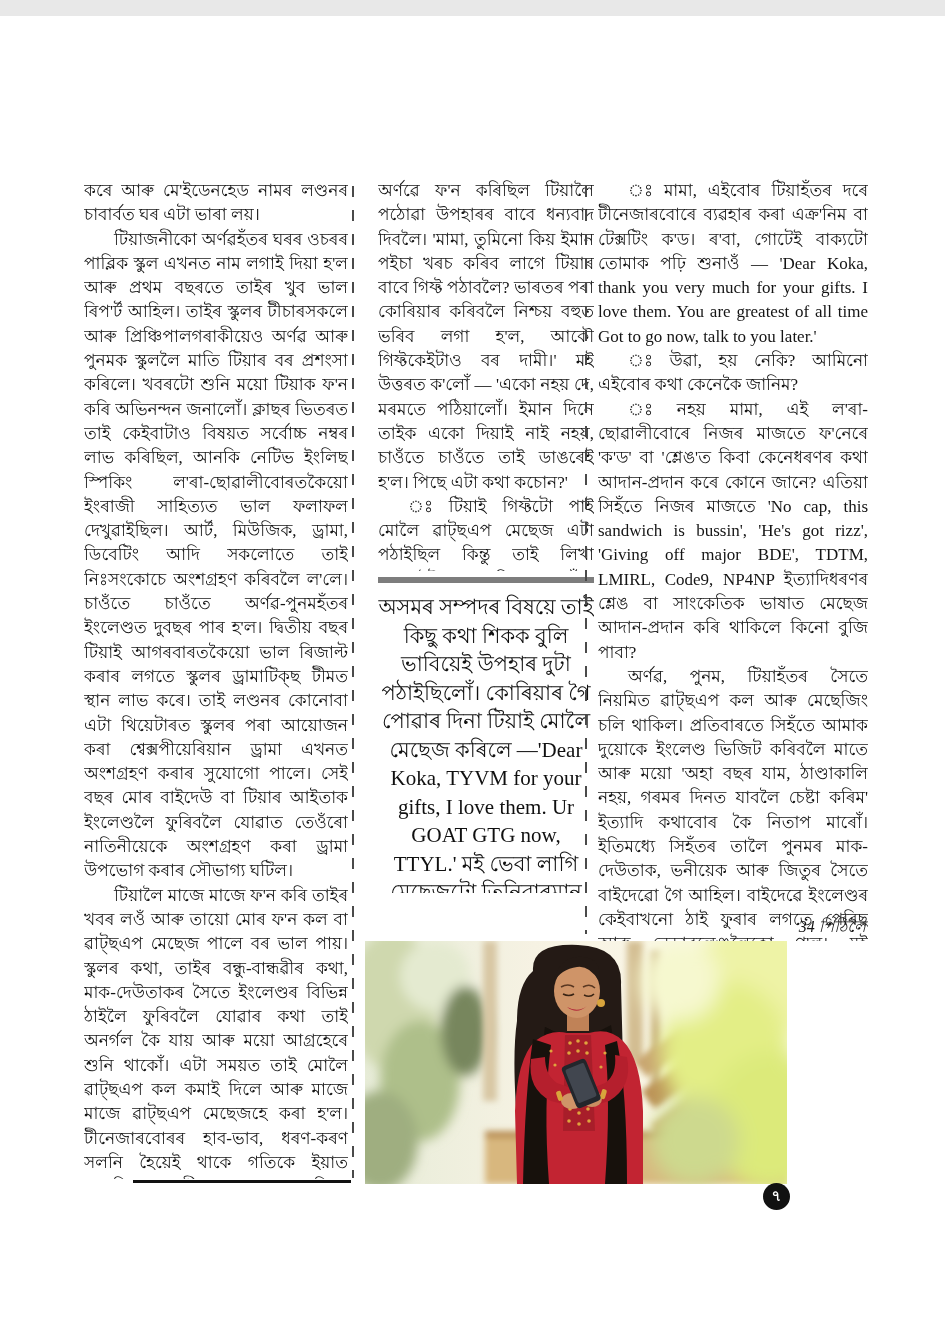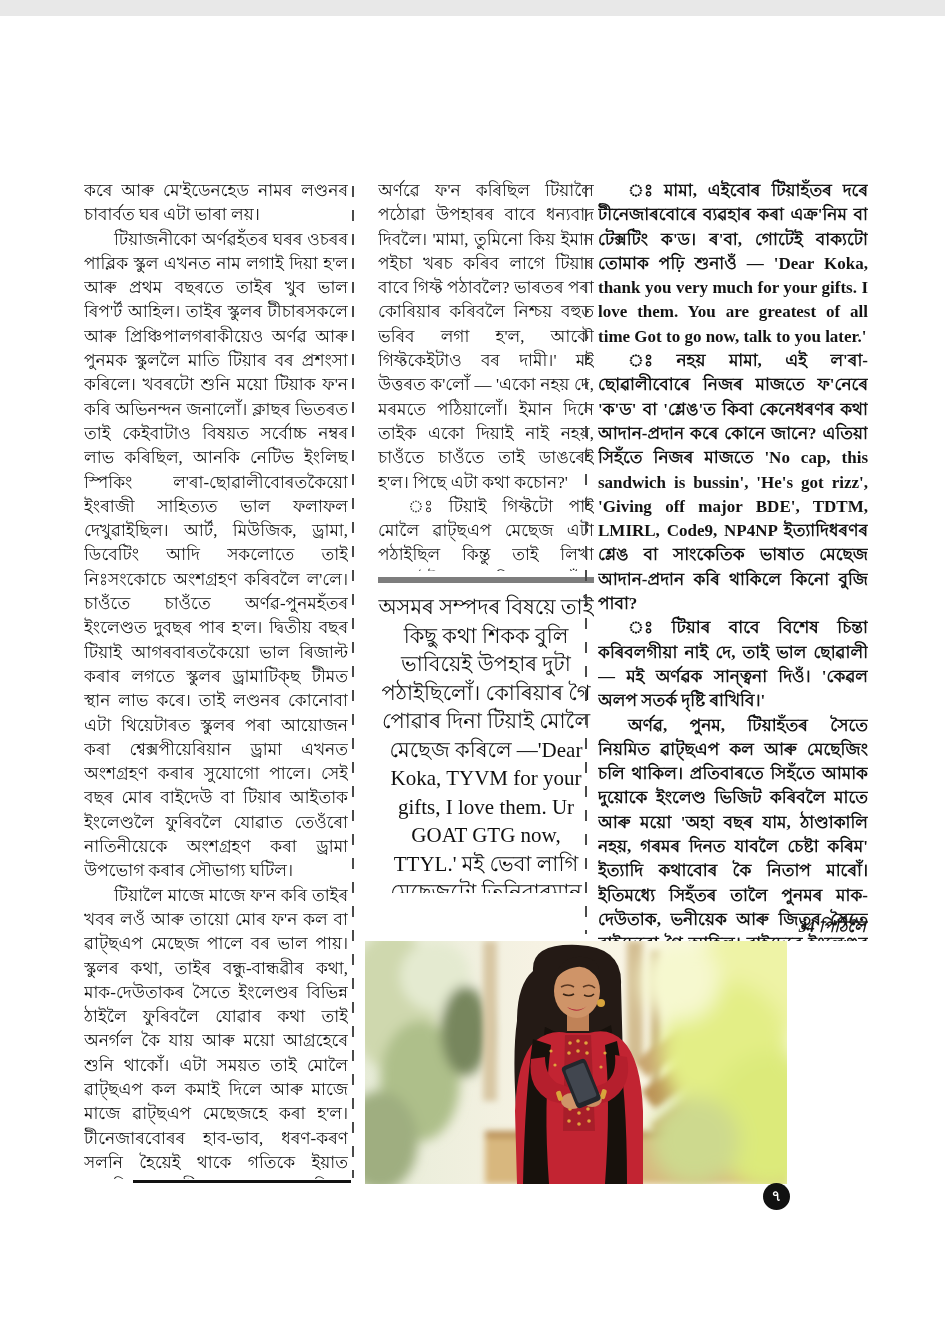--- a/index.html
+++ b/index.html
@@ -10,21 +10,21 @@
     color:#141414;
     padding-left:21px;
   }
   
   .col{position:absolute;top:163px;text-align:justify;overflow:hidden;
        font-size:17px;line-height:24.3px;letter-spacing:0;}
   .col p{margin:0;padding:0;}
   .col p.indent{text-indent:30px;}
   .col-left{left:84px;width:264px;height:1000px;}
   .col-mid{left:378px;width:216px;height:715px;}
-  .col-right{left:598px;width:270px;height:762px;position:absolute;font-weight:bold;}
+  .col-right{left:598px;width:270px;height:762px;position:absolute;}
   .divider{position:absolute;width:2px;
     background:repeating-linear-gradient(to bottom,#4a4a4a 0 11px,transparent 11px 24px);}
   .div-1{left:352px;top:170px;height:992px;}
   .div-2{left:585px;top:170px;height:748px;}
   
   .mid-paras{height:392px;overflow:hidden;}
   .pull-quote{
     margin-top:6px;border-top:6px solid #7d7d7d;padding-top:10px;
     text-align:center;font-size:21px;line-height:28.5px;color:#101010;
     height:300px;overflow:hidden;
@@ -61,22 +61,22 @@
       <p class="indent">ঃ টিয়াই গিফ্টটো পাই মোলৈ ৱাট্ছএপ মেছেজ এটা পঠাইছিল কিন্তু তাই লিখা শব্দকেইটামানহে বুজি নাপালোঁ।</p>
 
     </div>
     <div class="pull-quote">অসমৰ সম্পদৰ বিষয়ে তাই কিছু কথা শিকক বুলি ভাবিয়েই উপহাৰ দুটা পঠাইছিলোঁ। কোৰিয়াৰ গৈ পোৱাৰ দিনা টিয়াই মোলৈ মেছেজ কৰিলে —'Dear Koka, TYVM for your gifts, I love them. Ur GOAT GTG now, TTYL.' মই ভেবা লাগি মেছেজটো তিনিবাৰমান পঢ়িলোঁ। তাইৰ ধন্যবাদসূচক মেছেজটো মোটা-মুটি বুজি পালোঁ কিন্তু TYVM, GOAT, GTG, TTYL — এইবোৰনো কি?</div>
   </div>
 
   <div class="divider div-2"></div>
 
   <div class="col col-right">
     <p class="indent">ঃ মামা, এইবোৰ টিয়াহঁতৰ দৰে টীনেজাৰবোৰে ব্যৱহাৰ কৰা এক্ৰ'নিম বা টেক্সটিং ক'ড। ৰ'বা, গোটেই বাক্যটো তোমাক পঢ়ি শুনাওঁ — 'Dear Koka, thank you very much for your gifts. I love them. You are greatest of all time  Got to go now, talk to you later.'</p>
+    <p class="indent">ঃ উৱা, হয় নেকি? আমিনো এইবোৰ কথা কেনেকৈ জানিম?</p>
     <p class="indent">ঃ নহয় মামা, এই ল'ৰা-ছোৱালীবোৰে নিজৰ মাজতে ফ'নেৰে 'ক'ড' বা 'শ্লেঙ'ত কিবা কেনেধৰণৰ কথা আদান-প্ৰদান কৰে কোনে জানে? এতিয়া সিহঁতে নিজৰ মাজতে 'No cap, this sandwich is bussin', 'He's got rizz', 'Giving off major BDE', TDTM, LMIRL, Code9, NP4NP ইত্যাদিধৰণৰ শ্লেঙ বা সাংকেতিক ভাষাত মেছেজ আদান-প্ৰদান কৰি থাকিলে কিনো বুজি পাবা?</p>
-    <p class="indent">ঃ টিয়াৰ বাবে বিশেষ চিন্তা কৰিবলগীয়া নাই দে, তাই ভাল ছোৱালী — মই অৰ্ণৱক সান্ত্বনা দিওঁ। 'কেৱল অলপ সতৰ্ক দৃষ্টি ৰাখিবি।'</p>
     <p class="indent">অৰ্ণৱ, পুনম, টিয়াহঁতৰ সৈতে নিয়মিত ৱাট্ছএপ কল আৰু মেছেজিং চলি থাকিল। প্ৰতিবাৰতে সিহঁতে আমাক দুয়োকে ইংলেণ্ড ভিজিট কৰিবলৈ মাতে আৰু ময়ো 'অহা বছৰ যাম, ঠাণ্ডাকালি নহয়, গৰমৰ দিনত যাবলৈ চেষ্টা কৰিম' ইত্যাদি কথাবোৰ কৈ নিতাপ মাৰোঁ। ইতিমধ্যে সিহঁতৰ তালৈ পুনমৰ মাক-দেউতাক, ভনীয়েক আৰু জিতুৰ সৈতে বাইদেৱো গৈ আহিল। বাইদেৱে ইংলেণ্ডৰ কেইবাখনো ঠাই ফুৰাৰ লগতে পেৰিছ আৰু নেডাৰলেণ্ডলৈকো গ'ল। মই দুলীয়াজান আৰু মাস্কাটৰ পৰা অফিচৰ কামত কেইবাবাৰো এবাৰ্ডিন, লণ্ডন, আমষ্টাৰডাম ইত্যাদি যাবলগীয়া হৈছিল—গতিকে লণ্ডনলৈ যে যোৱা নাই তেনে নহয়; তথাপি হাতত</p>
     <span class="jump-line">34 পিঠিলৈ</span>
   </div>
 
   <svg class="photo" viewBox="0 0 422 243" role="img" aria-label="Smiling young woman with long dark hair, red embroidered kurta and black dupatta, sitting on a wooden bench among green plants, reading a smartphone">
     <defs>
       <filter id="b10" x="-30%" y="-30%" width="160%" height="160%">
           <feGaussianBlur stdDeviation="10"></feGaussianBlur>
         </filter>
       <filter id="b6" x="-30%" y="-30%" width="160%" height="160%">

